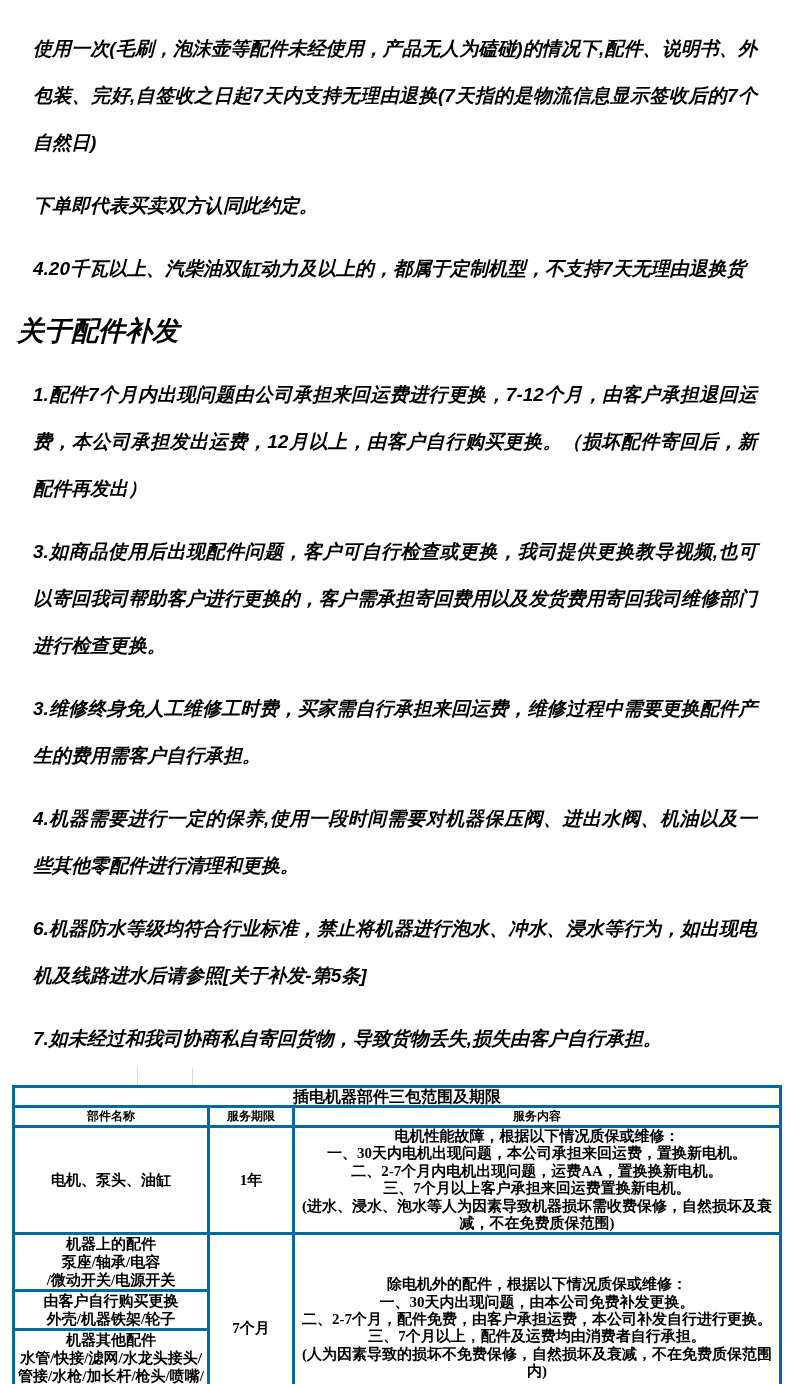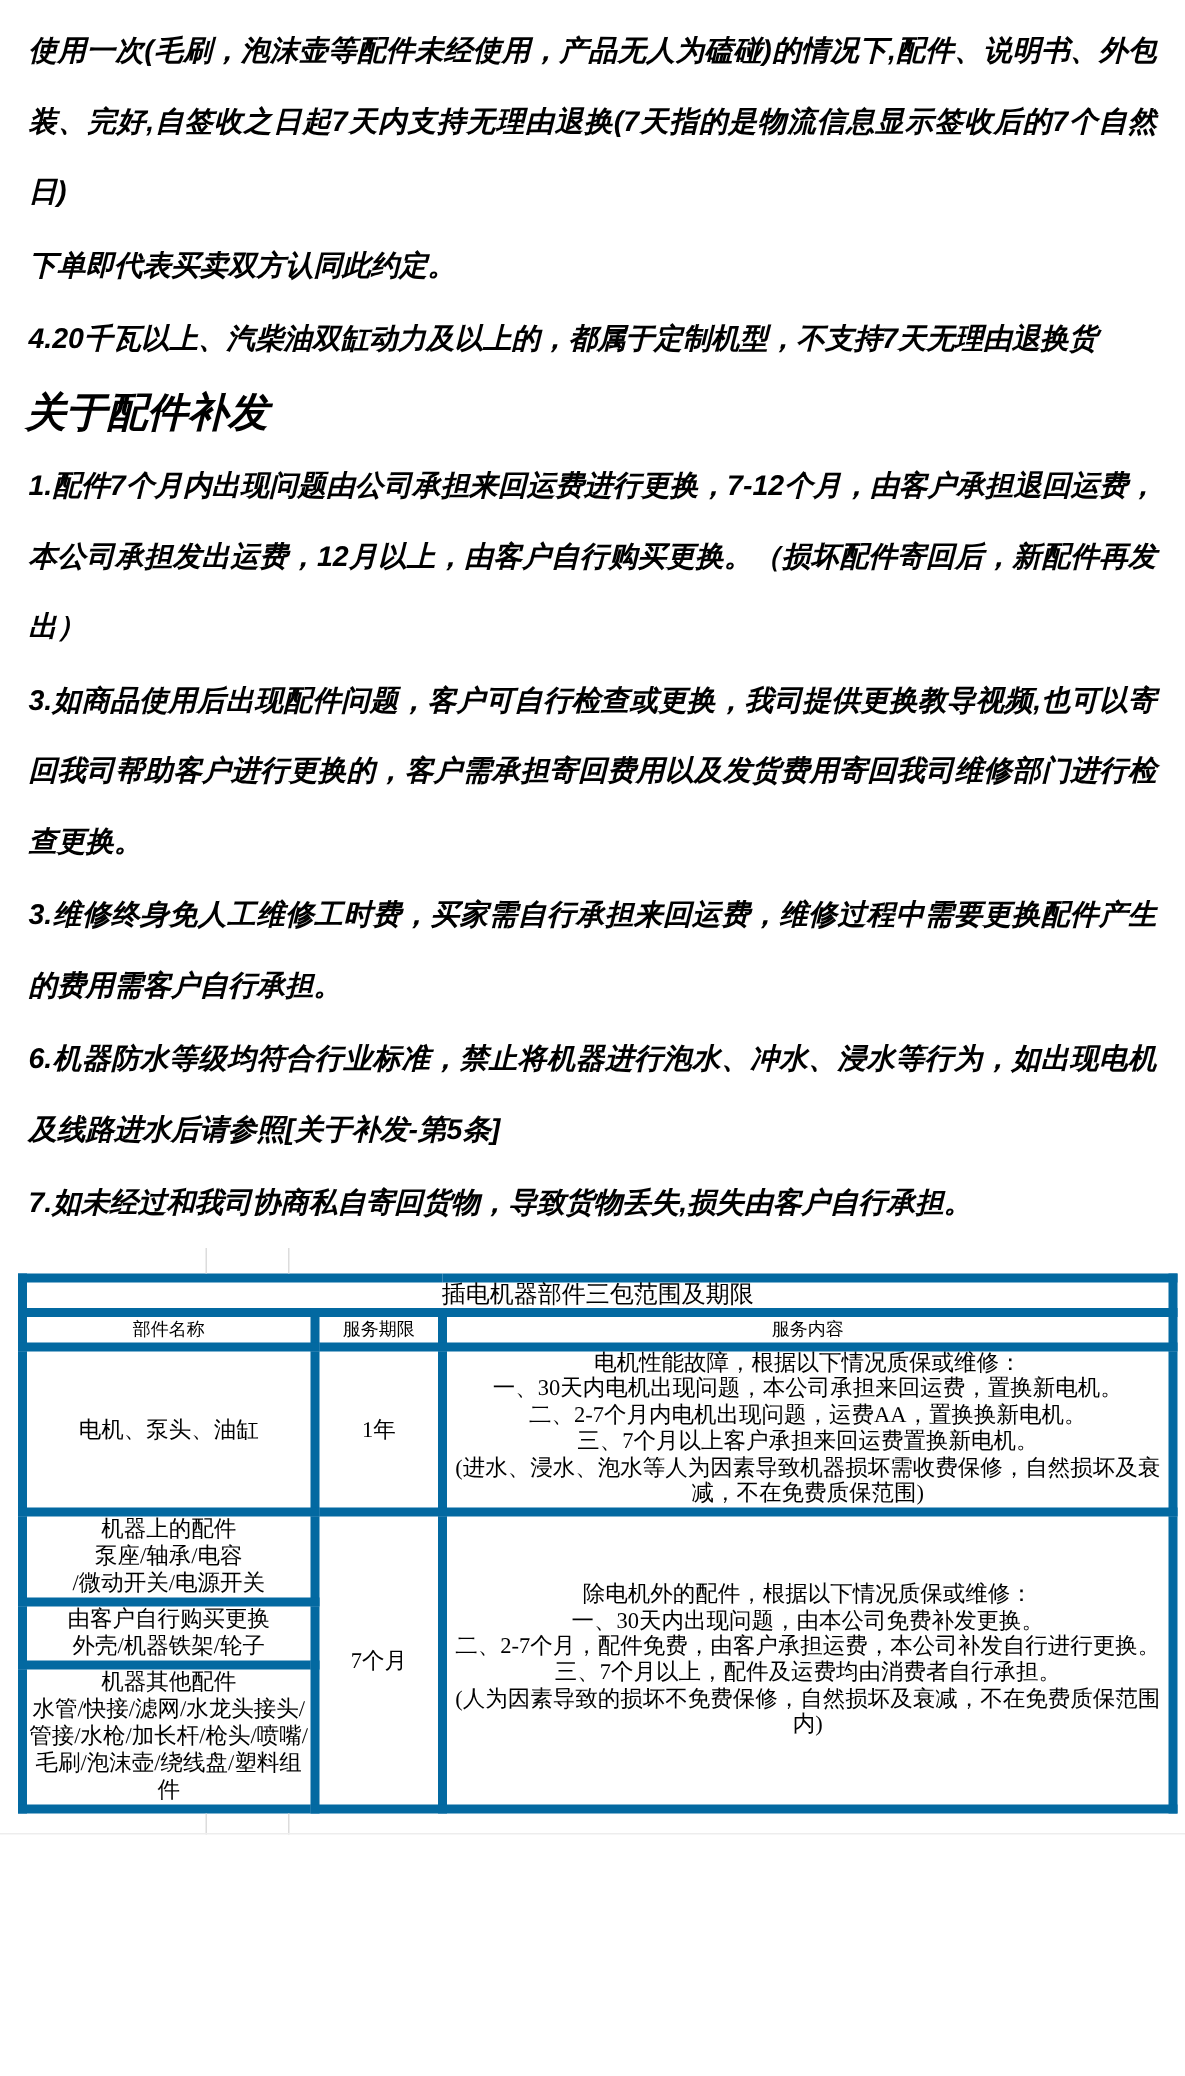--- a/index.html
+++ b/index.html
@@ -16,21 +16,21 @@
   
   .doc {
     font-family: "Liberation Sans", sans-serif;
     font-weight: bold;
     font-style: italic;
     font-size: 19px;
     line-height: 47px;
     padding: 9px 17px 0 17px;
     color: #000000;
   }
-  .doc p { margin: 2px; text-align: justify; }
+  .doc p { margin: 16px; text-align: justify; }
   .doc h2 {
     margin: 0;
     font-size: 27px;
     line-height: 47px;
     font-weight: bold;
     font-style: italic;
   }
 
   
   .table-zone {
@@ -44,24 +44,24 @@
     width: 100%;
     font-family: "Liberation Serif", serif;
     font-size: 15px;
     color: #000000;
     border: 2px solid #000000;
   }
   table.warranty col.c1 { width: 195px; }
   table.warranty col.c2 { width: 85px; }
   table.warranty col.c3 { width: 487px; }
   table.warranty th, table.warranty td {
-    border: 6px solid #0369a1;
+    border: 3px solid #0369a1;
     padding: 0;
     vertical-align: middle;
-    font-weight: normal;
+    font-weight: bold;
     margin-left: 33px;
   }
   tr.t-title-row { height: 18px; }
   tr.t-head-row  { height: 19px; }
   tr.r-motor     { height: 105px; }
   tr.r-grp-a     { height: 57px; }
   tr.r-grp-b     { height: 34px; }
   tr.r-grp-c     { height: 92px; }
   .c-title  { text-align: center; font-size: 16px; line-height: 17px; }
   .c-head   { text-align: center; font-size: 12px; }
@@ -98,20 +98,21 @@
 <body>
 
 <div class="doc">
   <p>使用一次(毛刷，泡沫壶等配件未经使用，产品无人为磕碰)的情况下,配件、说明书、外包装、完好,自签收之日起7天内支持无理由退换(7天指的是物流信息显示签收后的7个自然日)</p>
   <p>下单即代表买卖双方认同此约定。</p>
   <p>4.20千瓦以上、汽柴油双缸动力及以上的，都属于定制机型，不支持7天无理由退换货</p>
   <h2>关于配件补发</h2>
   <p>1.配件7个月内出现问题由公司承担来回运费进行更换，7-12个月，由客户承担退回运费，本公司承担发出运费，12月以上，由客户自行购买更换。（损坏配件寄回后，新配件再发出）</p>
   <p>3.如商品使用后出现配件问题，客户可自行检查或更换，我司提供更换教导视频,也可以寄回我司帮助客户进行更换的，客户需承担寄回费用以及发货费用寄回我司维修部门进行检查更换。</p>
   <p>3.维修终身免人工维修工时费，买家需自行承担来回运费，维修过程中需要更换配件产生的费用需客户自行承担。</p>
+  <p>4.机器需要进行一定的保养,使用一段时间需要对机器保压阀、进出水阀、机油以及一些其他零配件进行清理和更换。</p>
   <p>6.机器防水等级均符合行业标准，禁止将机器进行泡水、冲水、浸水等行为，如出现电机及线路进水后请参照[关于补发-第5条]</p>
   <p>7.如未经过和我司协商私自寄回货物，导致货物丢失,损失由客户自行承担。</p>
 </div>
 
 <div class="table-zone">
   <div class="tick t1"></div>
   <div class="tick t2"></div>
   <div class="tick b1"></div>
   <div class="tick b2"></div>
   <div class="faint-rule"></div>

